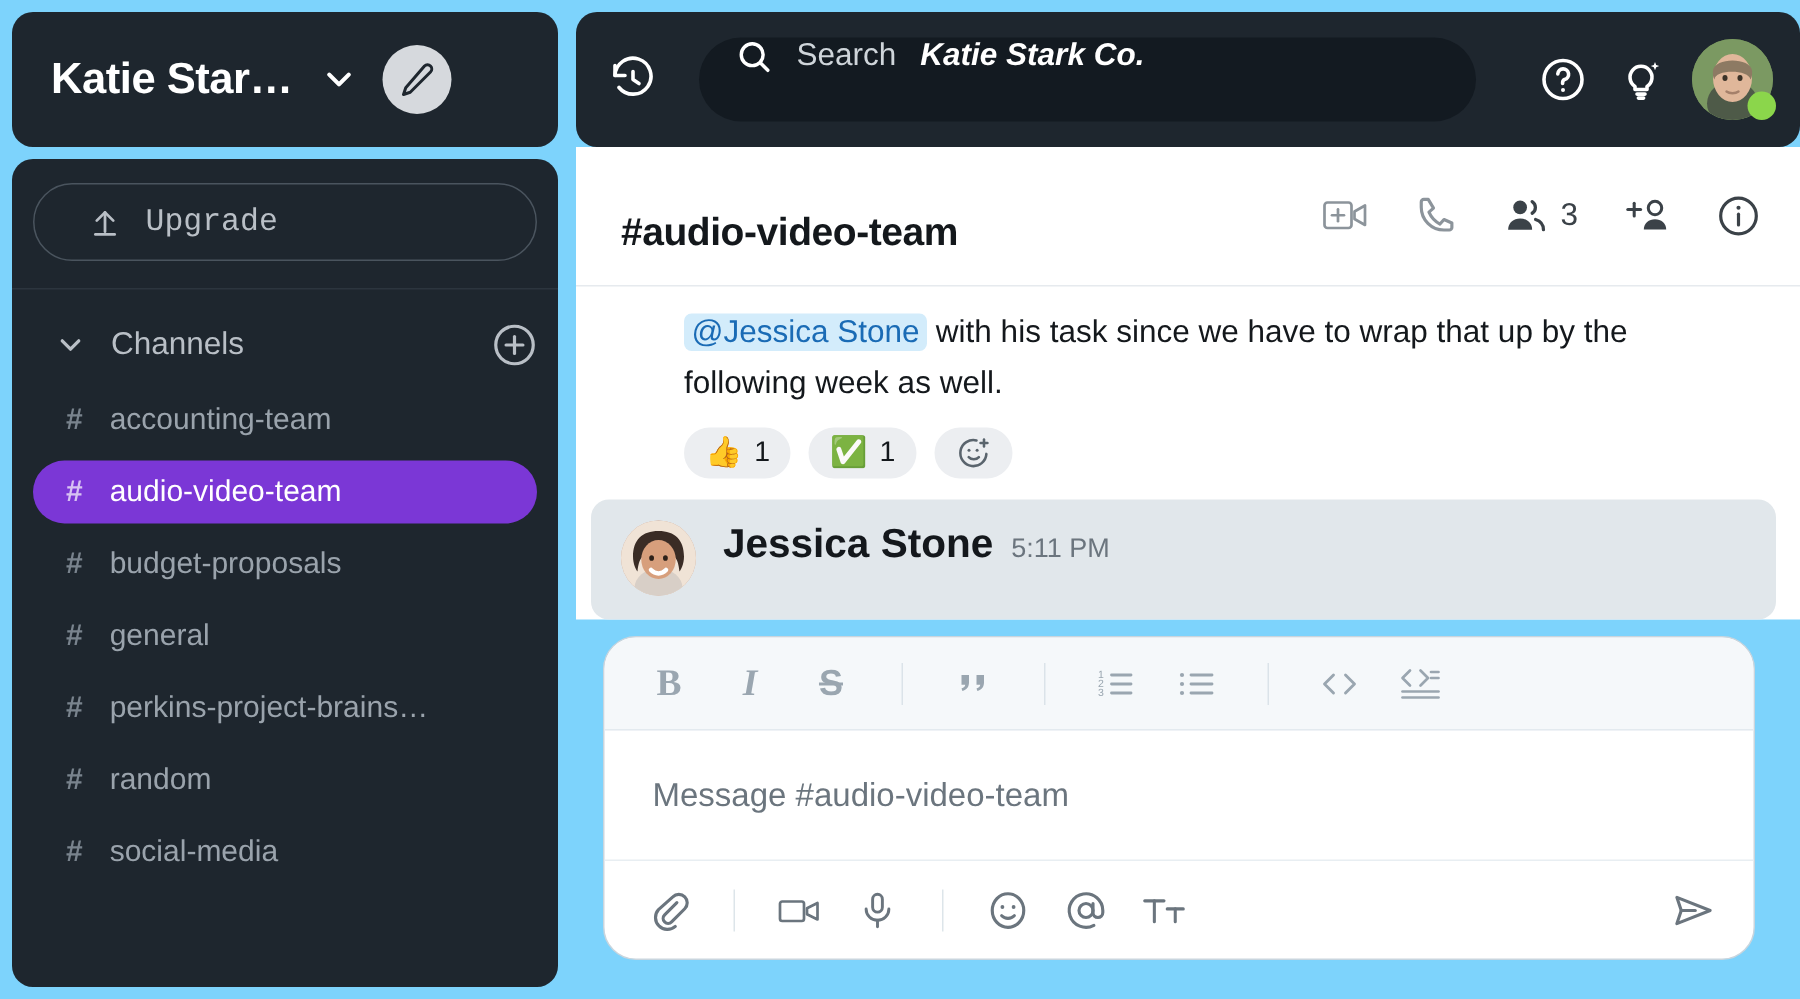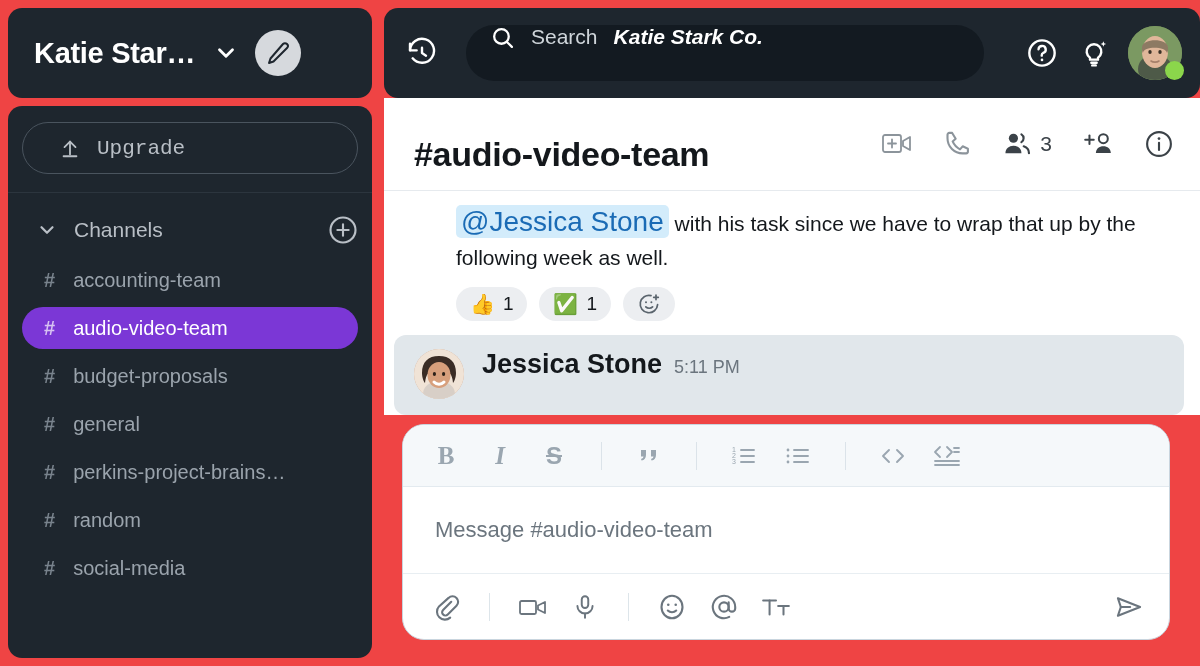--- a/index.html
+++ b/index.html
@@ -2,21 +2,21 @@
 <html><head>
 <meta charset="utf-8">
 <style>
   * { box-sizing: border-box; margin: 0; padding: 0; }
   html, body {
     width: 1200px; height: 666px;
     background: #ffffff;
     font-family: "Liberation Sans", sans-serif;
     overflow: hidden;
   }
-  .app { position: relative; width: 1200px; height: 666px; display: flex; background: #ef4444; }
+  .app { position: relative; width: 1200px; height: 666px; display: flex; background: #7dd3fc; }
 
   
   .left-col { width: 380px; height: 666px; position: relative; flex: 0 0 380px; padding: 8px 0 0 8px; }
 
   .ws-header {
     width: 364px; height: 90px;
     background: #1e262e; border-radius: 14px;
     display: flex; align-items: center; padding: 0 18px 0 26px;
   }
   .ws-title {
@@ -84,36 +84,36 @@
   .presence {
     position: absolute; right: -2px; bottom: 0px;
     width: 19px; height: 19px; border-radius: 50%; background: #8bd64b;
   }
 
   
   .ch-header {
     width: 816px; height: 92px; display: flex; align-items: center;
     padding: 0 26px 0 30px; background: #ffffff;
   }
-  .ch-header-title { font-size: 34px; font-weight: bold; color: #14181c; letter-spacing: -0.3px; margin-top: 20px; }
+  .ch-header-title { font-size: 26px; font-weight: bold; color: #14181c; letter-spacing: -0.3px; margin-top: 20px; }
   .ch-header-actions { margin-left: auto; display: flex; align-items: center; gap: 30px; }
   .members-count { font-size: 21px; color: #3b4248; margin-left: 4px; }
   .members-group { display: flex; align-items: center; gap: 2px; }
 
   
   .msg-area { position: relative; width: 816px; background: #fff; }
   .msg-divider { height: 1px; background: #e6eaee; width: 816px; }
 
   .msg-continued { padding: 14px 30px 0 72px; position: relative; }
   .msg-text {
     font-size: 21px; color: #14181c; line-height: 34px; max-width: 720px;
   }
   .mention {
     background: #d3ecfb; color: #1a6bb5; border-radius: 5px;
-    padding: 1px 5px; font-size: 28px;
+    padding: 1px 5px; font-size: 21px;
   }
   .reactions { display: flex; gap: 12px; margin-top: 12px; }
   .reaction-pill {
     height: 34px; background: #eceef1; border-radius: 17px;
     display: flex; align-items: center; gap: 8px; padding: 0 14px;
     font-size: 19px; color: #14181c;
   }
   .reaction-emoji { font-size: 20px; line-height: 1; }
   .reaction-add {
     height: 34px; width: 52px; background: #eceef1; border-radius: 17px;

